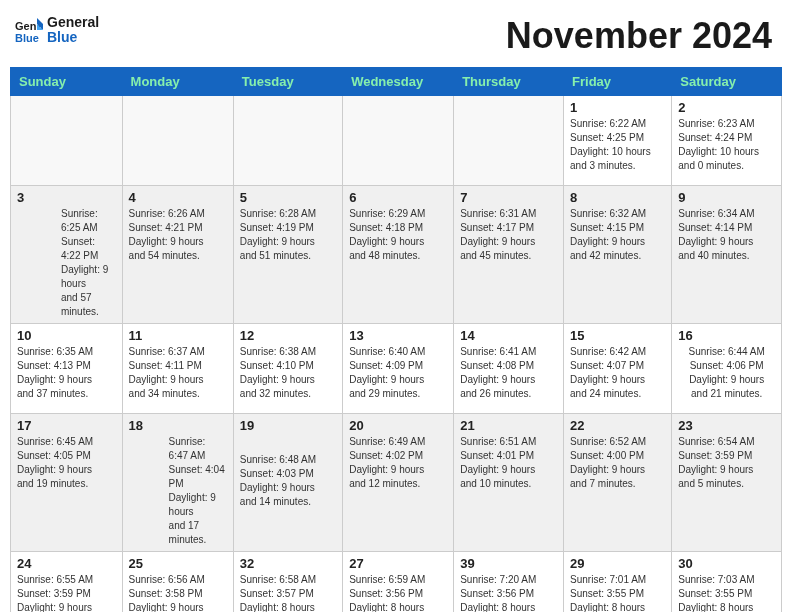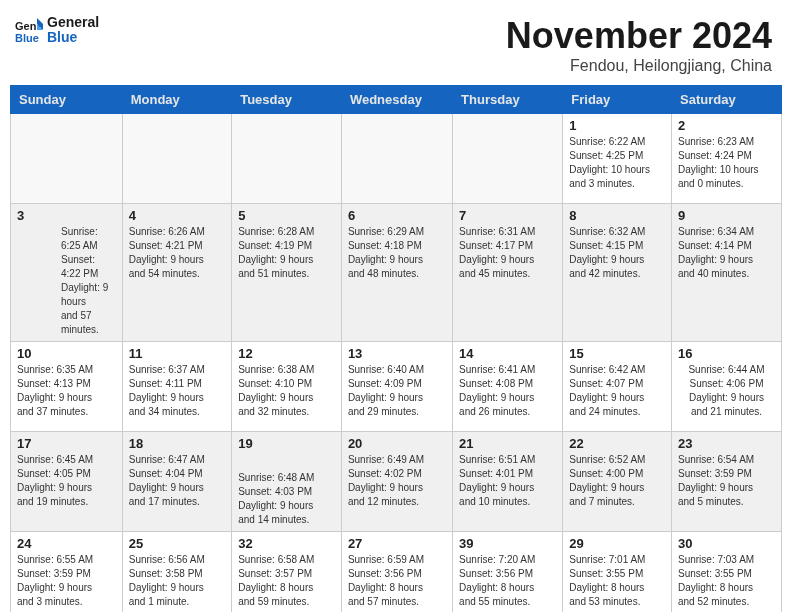--- a/index.html
+++ b/index.html
@@ -11,21 +11,21 @@
     .logo-icon { width: 28px; height: 28px; }
     
     .title-section { text-align: right; }
     .month-title { font-size: 36px; font-weight: 700; color: #1a1a1a; }
     .location { font-size: 16px; color: #444; }
     
     .calendar { margin: 0 10px; border-collapse: collapse; width: calc(100% - 20px); }
     
     .calendar th {
       background: #1565c0;
-      color: #e5e5e5;
+      color: #86efac;
       text-align: left;
       padding: 6px 8px;
       font-size: 13px;
       font-weight: 600;
       border: 1px solid #1565c0;
     }
     
     .calendar td {
       border: 1px solid #ccc;
       vertical-align: top;
@@ -54,21 +54,20 @@
       <polygon points="22,2 28,8 28,14 22,8" fill="#1565c0"></polygon>
       <polygon points="22,8 28,14 22,14" fill="#42a5f5"></polygon>
     </svg>
     <div style="line-height:1.1;">
       <div style="font-size:14px;font-weight:bold;color:#1a1a1a;">General</div>
       <div style="font-size:14px;font-weight:bold;color:#1565c0;">Blue</div>
     </div>
   </div>
   <div class="title-section">
     <div class="month-title">November 2024</div>
-    <div class="location">Fendou, Heilongjiang, China</div>
   </div>
 </div>
 
 <table class="calendar">
   <thead>
     <tr id="header-row">
         <th>Sunday</th>
         <th>Monday</th>
         <th>Tuesday</th>
         <th>Wednesday</th>
@@ -204,21 +203,21 @@
       <tr>
         <td class="shaded">
           <span class="day-num">17</span>
           <div class="day-info" style="white-space: pre-line;">Sunrise: 6:45 AM
 Sunset: 4:05 PM
 Daylight: 9 hours
 and 19 minutes.</div>
         </td>
         <td class="shaded">
           <span class="day-num">18</span>
-          <div class="day-info" style="white-space: pre-line;">Sunrise: 6:47 AM
+          <div class="day-info" style="white-space: pre-line; margin-left: 40px;">Sunrise: 6:47 AM
 Sunset: 4:04 PM
 Daylight: 9 hours
 and 17 minutes.</div>
         </td>
         <td class="shaded">
           <span class="day-num">19</span>
           <div class="day-info" style="white-space: pre-line; margin-top: 20px;">Sunrise: 6:48 AM
 Sunset: 4:03 PM
 Daylight: 9 hours
 and 14 minutes.</div>

